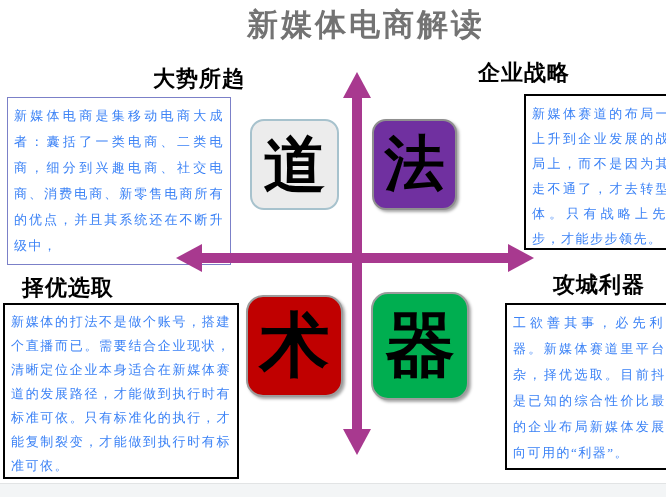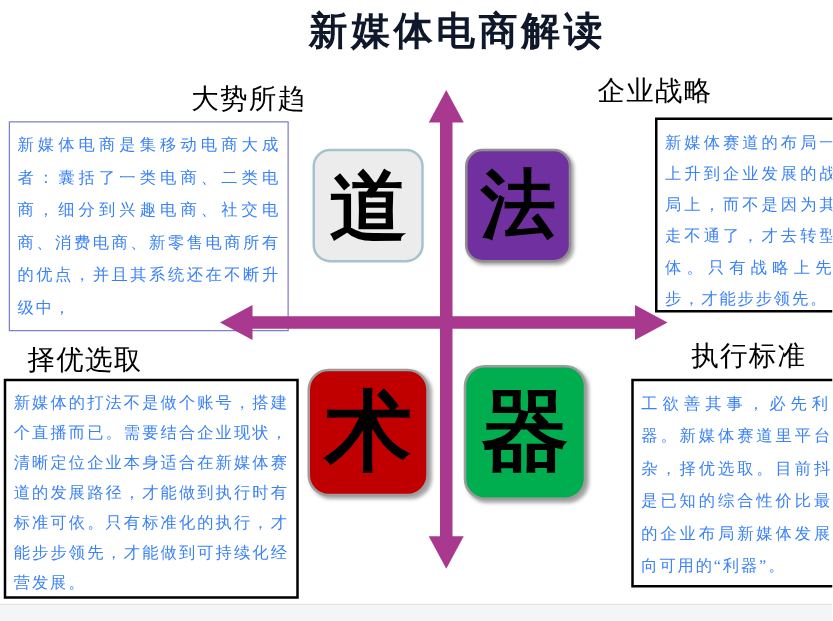--- a/index.html
+++ b/index.html
@@ -3,24 +3,24 @@
 <meta charset="utf-8">
 <style>
   html,body { margin:0; padding:0; background:#ffffff; }
   .canvas {
     position:relative; width:666px; height:497px; background:#ffffff;
     overflow:hidden; font-family:"Liberation Sans", sans-serif; color:#000;
   }
   .title {
     position:absolute; left:66px; top:4px; width:600px; margin:0;
     text-align:center; font-size:31px; font-weight:bold; letter-spacing:3px;
-    color:#0f172a; z-index:1;
+    color:#737373; z-index:1;
   }
   .qheader {
-    position:absolute; font-size:22px; font-weight:normal; letter-spacing:1px;
+    position:absolute; font-size:22px; font-weight:bold; letter-spacing:1px;
     color:#000; z-index:2; white-space:nowrap;
   }
   .h-tl { left:153px; top:64px; }
   .h-tr { left:458px; top:58px;margin-left:20px; }
   .h-bl { left:22px;  top:273px; }
   .h-br { left:553px; top:270px; }
 
   .textbox {
     position:absolute; background:#ffffff; z-index:1; overflow:hidden;
     font-family:"Liberation Serif", serif; font-size:13px; color:#3b82f6;
@@ -79,31 +79,31 @@
 </head>
 <body>
 
 <div class="canvas">
 
   <h1 class="title">新媒体电商解读</h1>
 
   <div class="qheader h-tl">大势所趋</div>
   <div class="qheader h-tr">企业战略</div>
   <div class="qheader h-bl">择优选取</div>
-  <div class="qheader h-br">执行标准</div>
+  <div class="qheader h-br">攻城利器</div>
 
   <div class="textbox box-tl">
     <p>新媒体电商是集移动电商大成者：囊括了一类电商、二类电商，细分到兴趣电商、社交电商、消费电商、新零售电商所有的优点，并且其系统还在不断升级中，
 是未来趋势而不是一时的风口。</p>
   </div>
   <div class="textbox box-tr">
     <p>新媒体赛道的布局一定要上升到企业发展的战略布局上，而不是因为其他路走不通了，才去转型新媒体。只有战略上先人一步，才能步步领先。</p>
   </div>
   <div class="textbox box-bl">
-    <p>新媒体的打法不是做个账号，搭建个直播而已。需要结合企业现状，清晰定位企业本身适合在新媒体赛道的发展路径，才能做到执行时有标准可依。只有标准化的执行，才能步步领先，才能做到可持续化经营发展。</p>
+    <p>新媒体的打法不是做个账号，搭建个直播而已。需要结合企业现状，清晰定位企业本身适合在新媒体赛道的发展路径，才能做到执行时有标准可依。只有标准化的执行，才能复制裂变，才能做到执行时有标准可依。</p>
   </div>
   <div class="textbox box-br">
     <p>工欲善其事，必先利其器。新媒体赛道里平台纷杂，择优选取。目前抖音是已知的综合性价比最优的企业布局新媒体发展方向可用的“利器”。</p>
   </div>
 
   <div class="badge badge-dao">
     <span>道</span>
   </div>
   <div class="badge badge-fa">
     <span>法</span>

